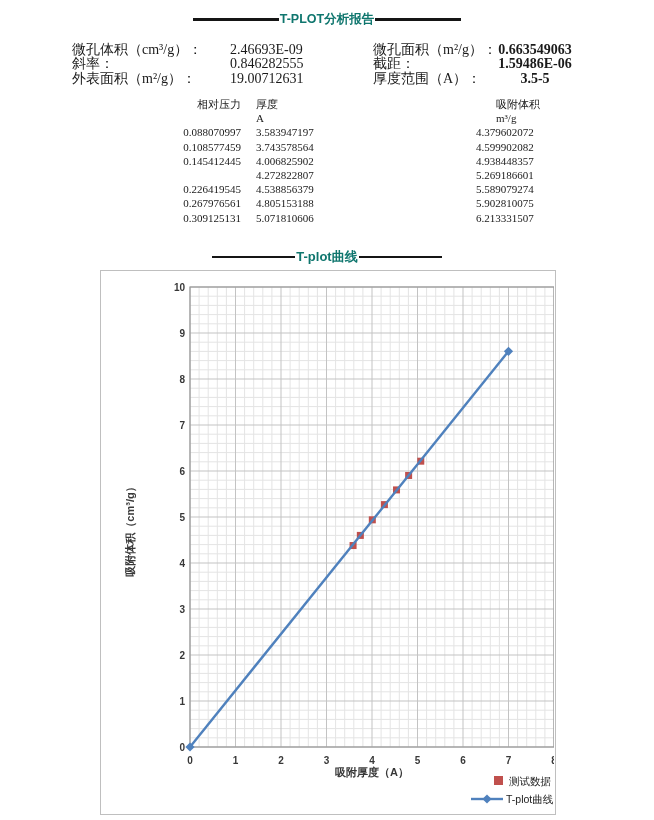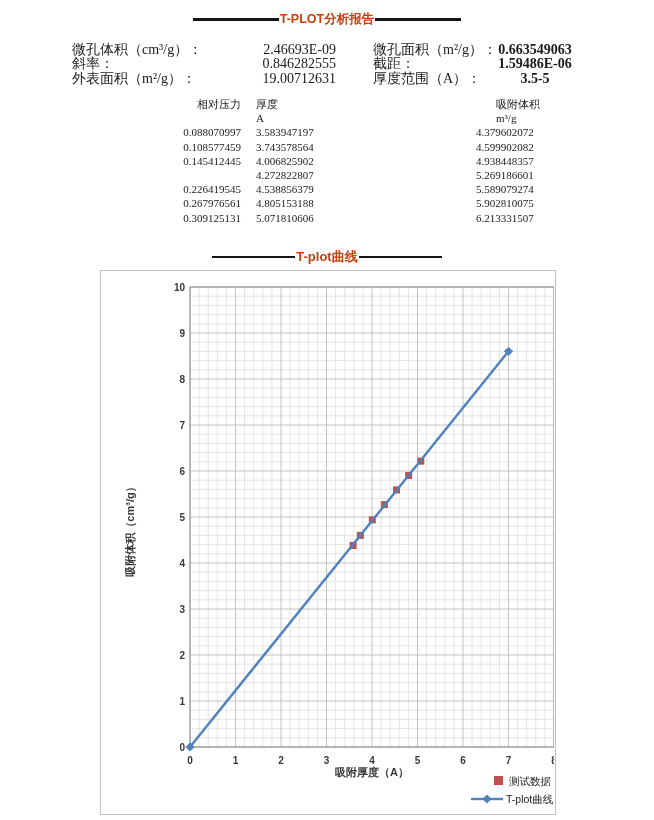--- a/index.html
+++ b/index.html
@@ -4,33 +4,33 @@
 <style>
   html,body{margin:0;padding:0;}
   body{
     width:654px;height:820px;background:#ffffff;overflow:hidden;
     font-family:"Liberation Serif","DejaVu Serif",serif;color:#1a1a1a;
   }
   .page{position:relative;width:654px;height:820px;}
   
   .sec-title{
     position:absolute;left:0;width:654px;display:flex;align-items:center;justify-content:center;
-    font-family:"Liberation Sans","DejaVu Sans",sans-serif;font-weight:700;color:#c2410c;
+    font-family:"Liberation Sans","DejaVu Sans",sans-serif;font-weight:700;color:#0f766e;
   }
   .sec-title .rule{display:inline-block;height:2.5px;background:#151515;}
   .sec-title .txt{padding:0 1px;white-space:nowrap;}
   .main-title{top:11px;font-size:12.5px;}
   .main-title .rule{width:86px;}
   .chart-title-row{top:248px;font-size:13px;}
   .chart-title-row .rule{width:83px;}
   
   .info-grid{position:absolute;top:43px;left:0;width:654px;font-size:14px;}
   .i-row{display:grid;grid-template-columns:72px 158px 106px 37px 107px 110px;line-height:14.4px;white-space:nowrap;}
   .i-row .lbl{text-align:left;}
-  .i-row .val{text-align:right;}
+  .i-row .val{}
   .i-row .val2{text-align:center;font-weight:bold;}
   
   .data-table{position:absolute;top:97px;left:0;width:654px;font-size:11px;padding-left:16px;}
   .t-row{display:grid;grid-template-columns:225px 15px 110px 110px 92px;line-height:14.2px;white-space:nowrap;}
   .t-row .c1{grid-column:1;text-align:right;}
   .t-row .c2{grid-column:3;text-align:left;}
   .t-row .c3{grid-column:5;text-align:left;}
   .t-row .c3h{grid-column:5;text-align:left;padding-left:20px;}
   
   .chart-frame{

